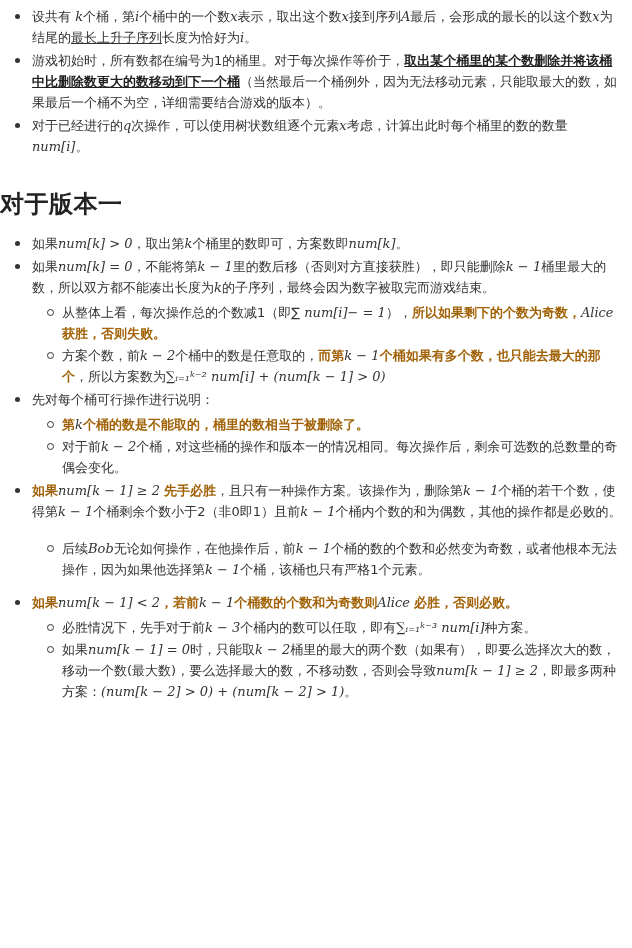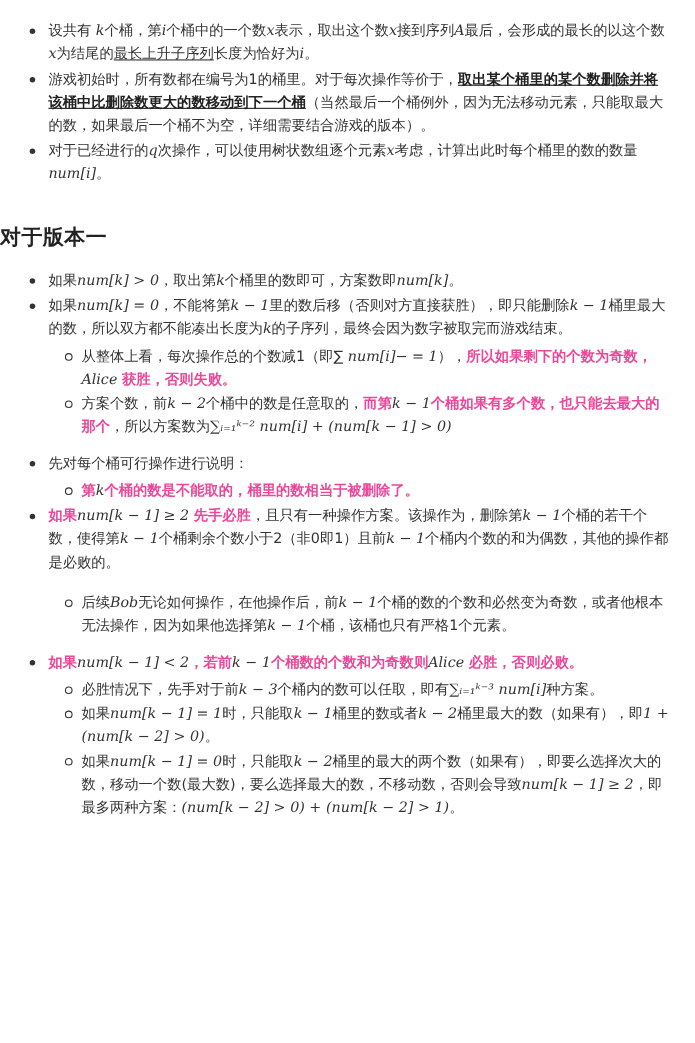--- a/index.html
+++ b/index.html
@@ -2,39 +2,39 @@
 <html><head>
 <meta charset="utf-8">
 <style>
   html, body { margin: 0; padding: 0; background: #ffffff; }
   body {
     width: 632px; height: 948px; overflow: hidden;
     font-family: "DejaVu Sans", "Liberation Sans", sans-serif;
     font-size: 13px; color: #333333; line-height: 21px;
   }
   .doc { padding: 6px 10px 0 0; }
-  ul { margin: 12px; padding: 0; list-style: none; }
+  ul { margin: 0; padding: 0; list-style: none; }
   ul.l1 > li { position: relative; padding-left: 32px; margin: 0 0 2px 0; }
   ul.l1 > li::before {
     content: ""; position: absolute; left: 15px; top: 8px;
     width: 5px; height: 5px; border-radius: 50%; background: #333333;
   }
   ul.l2 { margin: 4px 0 2px 0; }
   ul.l2 > li { position: relative; padding-left: 30px; margin: 0 0 1px 0; }
   ul.l2 > li::before {
     content: ""; position: absolute; left: 15px; top: 7px;
     width: 5px; height: 5px; border-radius: 50%; border: 1px solid #333333; background: #fff;
   }
   .spacer { display:block; height: 12px; }
   h2 {
-    font-size: 19px; font-weight: bold; color: #222222;
+    font-size: 24px; font-weight: bold; color: #222222;
     margin: 34px 0 16px 0; line-height: 26px; letter-spacing: 0.5px;
   }
   .m { font-family: "DejaVu Serif", "Liberation Serif", serif; font-style: italic; font-size: 13px; }
-  .b { font-weight: bold; color: #ec4899; }
+  .b { font-weight: bold; color: #a16207; }
   .u { text-decoration: underline; }
   .bu { font-weight: bold; text-decoration: underline; color: #222; }
   .gap-after { margin-bottom: 12px !important; }
 </style>
 </head>
 <body>
 
 <div class="doc">
   <ul class="l1">
       <li><span>设共有 </span><span class="m">k</span><span>个桶，第</span><span class="m">i</span><span>个桶中的一个数</span><span class="m">x</span><span>表示，取出这个数</span><span class="m">x</span><span>接到序列</span><span class="m">A</span><span>最后，会形成的最长的以这个数</span><span class="m">x</span><span>为结尾的</span><span class="u">最长上升子序列</span><span>长度为恰好为</span><span class="m">i</span><span>。</span></li>
@@ -47,23 +47,23 @@
       <li><span>如果</span><span class="m">num[k] &gt; 0</span><span>，取出第</span><span class="m">k</span><span>个桶里的数即可，方案数即</span><span class="m">num[k]</span><span>。</span></li>
       <li><span>如果</span><span class="m">num[k] = 0</span><span>，不能将第</span><span class="m">k − 1</span><span>里的数后移（否则对方直接获胜），即只能删除</span><span class="m">k − 1</span><span>桶里最大的数，所以双方都不能凑出长度为</span><span class="m">k</span><span>的子序列，最终会因为数字被取完而游戏结束。</span><ul class="l2">
           <li><span>从整体上看，每次操作总的个数减1（即∑ </span><span class="m">num[i]− = 1</span><span>），</span><span class="b">所以如果剩下的个数为奇数，</span><span class="m">Alice </span><span class="b">获胜，否则失败。</span></li>
           <li><span>方案个数，前</span><span class="m">k − 2</span><span>个桶中的数是任意取的，</span><span class="b">而第</span><span class="m">k − 1</span><span class="b">个桶如果有多个数，也只能去最大的那个</span><span>，所以方案数为</span><span class="m">∑ᵢ₌₁ᵏ⁻² num[i] + (num[k − 1] &gt; 0)</span></li>
         </ul></li>
     </ul>
 
   <ul class="l1">
       <li><span>先对每个桶可行操作进行说明：</span><ul class="l2">
           <li><span class="b">第</span><span class="m">k</span><span class="b">个桶的数是不能取的，桶里的数相当于被删除了。</span></li>
+          <li><span>对于前</span><span class="m">k − 2</span><span>个桶，对这些桶的操作和版本一的情况相同。每次操作后，剩余可选数的总数量的奇偶会变化。</span></li>
         </ul></li>
       <li class="gap-after"><span class="b">如果</span><span class="m">num[k − 1] ≥ 2 </span><span class="b">先手必胜</span><span>，且只有一种操作方案。该操作为，删除第</span><span class="m">k − 1</span><span>个桶的若干个数，使得第</span><span class="m">k − 1</span><span>个桶剩余个数小于2（非0即1）且前</span><span class="m">k − 1</span><span>个桶内个数的和为偶数，其他的操作都是必败的。</span><span class="spacer"></span><ul class="l2">
           <li><span>后续</span><span class="m">Bob</span><span>无论如何操作，在他操作后，前</span><span class="m">k − 1</span><span>个桶的数的个数和必然变为奇数，或者他根本无法操作，因为如果他选择第</span><span class="m">k − 1</span><span>个桶，该桶也只有严格1个元素。</span></li>
         </ul></li>
       <li><span class="b">如果</span><span class="m">num[k − 1] &lt; 2</span><span class="b">，若前</span><span class="m">k − 1</span><span class="b">个桶数的个数和为奇数则</span><span class="m">Alice </span><span class="b">必胜，否则必败。</span><ul class="l2">
           <li><span>必胜情况下，先手对于前</span><span class="m">k − 3</span><span>个桶内的数可以任取，即有</span><span class="m">∑ᵢ₌₁ᵏ⁻³ num[i]</span><span>种方案。</span></li>
-          <li><span>如果</span><span class="m">num[k − 1] = 1</span><span>时，只能取</span><span class="m">k − 1</span><span>桶里的数或者</span><span class="m">k − 2</span><span>桶里最大的数（如果有），即</span><span class="m">1 + (num[k − 2] &gt; 0)</span><span>。</span></li>
           <li><span>如果</span><span class="m">num[k − 1] = 0</span><span>时，只能取</span><span class="m">k − 2</span><span>桶里的最大的两个数（如果有），即要么选择次大的数，移动一个数(最大数)，要么选择最大的数，不移动数，否则会导致</span><span class="m">num[k − 1] ≥ 2</span><span>，即最多两种方案：</span><span class="m">(num[k − 2] &gt; 0) + (num[k − 2] &gt; 1)</span><span>。</span></li>
         </ul></li>
     </ul>
 </div>
 
 </body></html>

